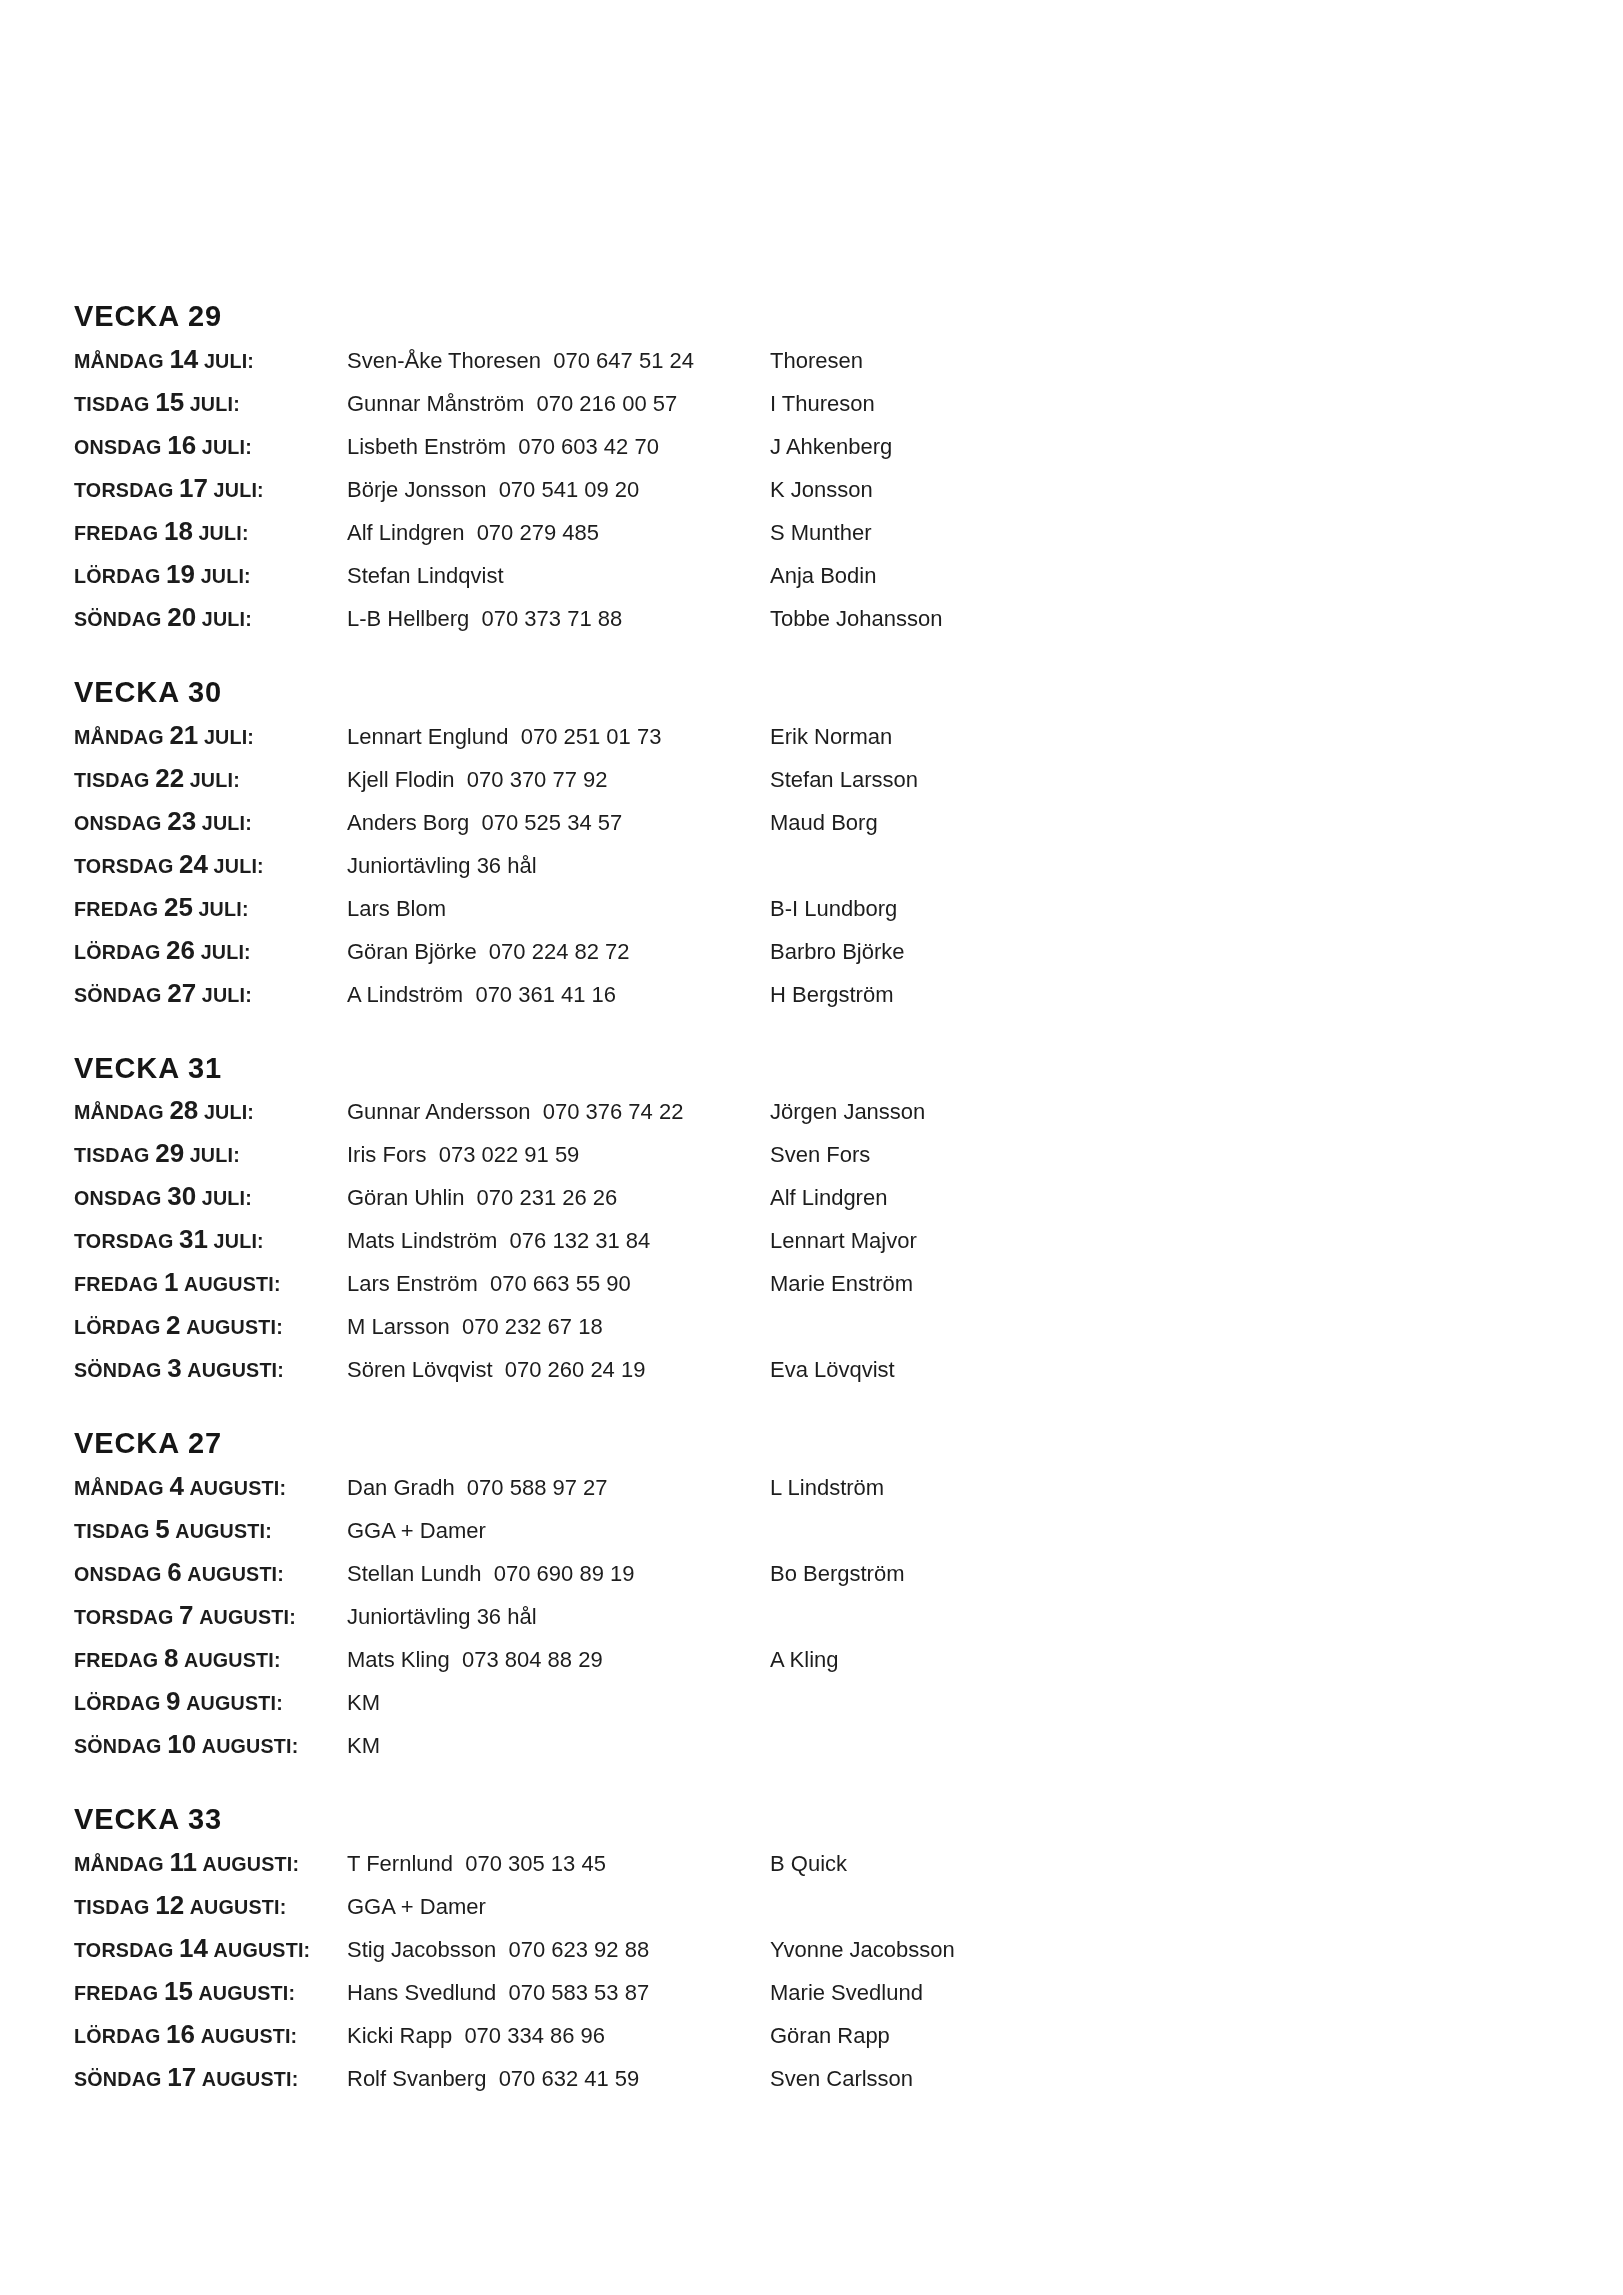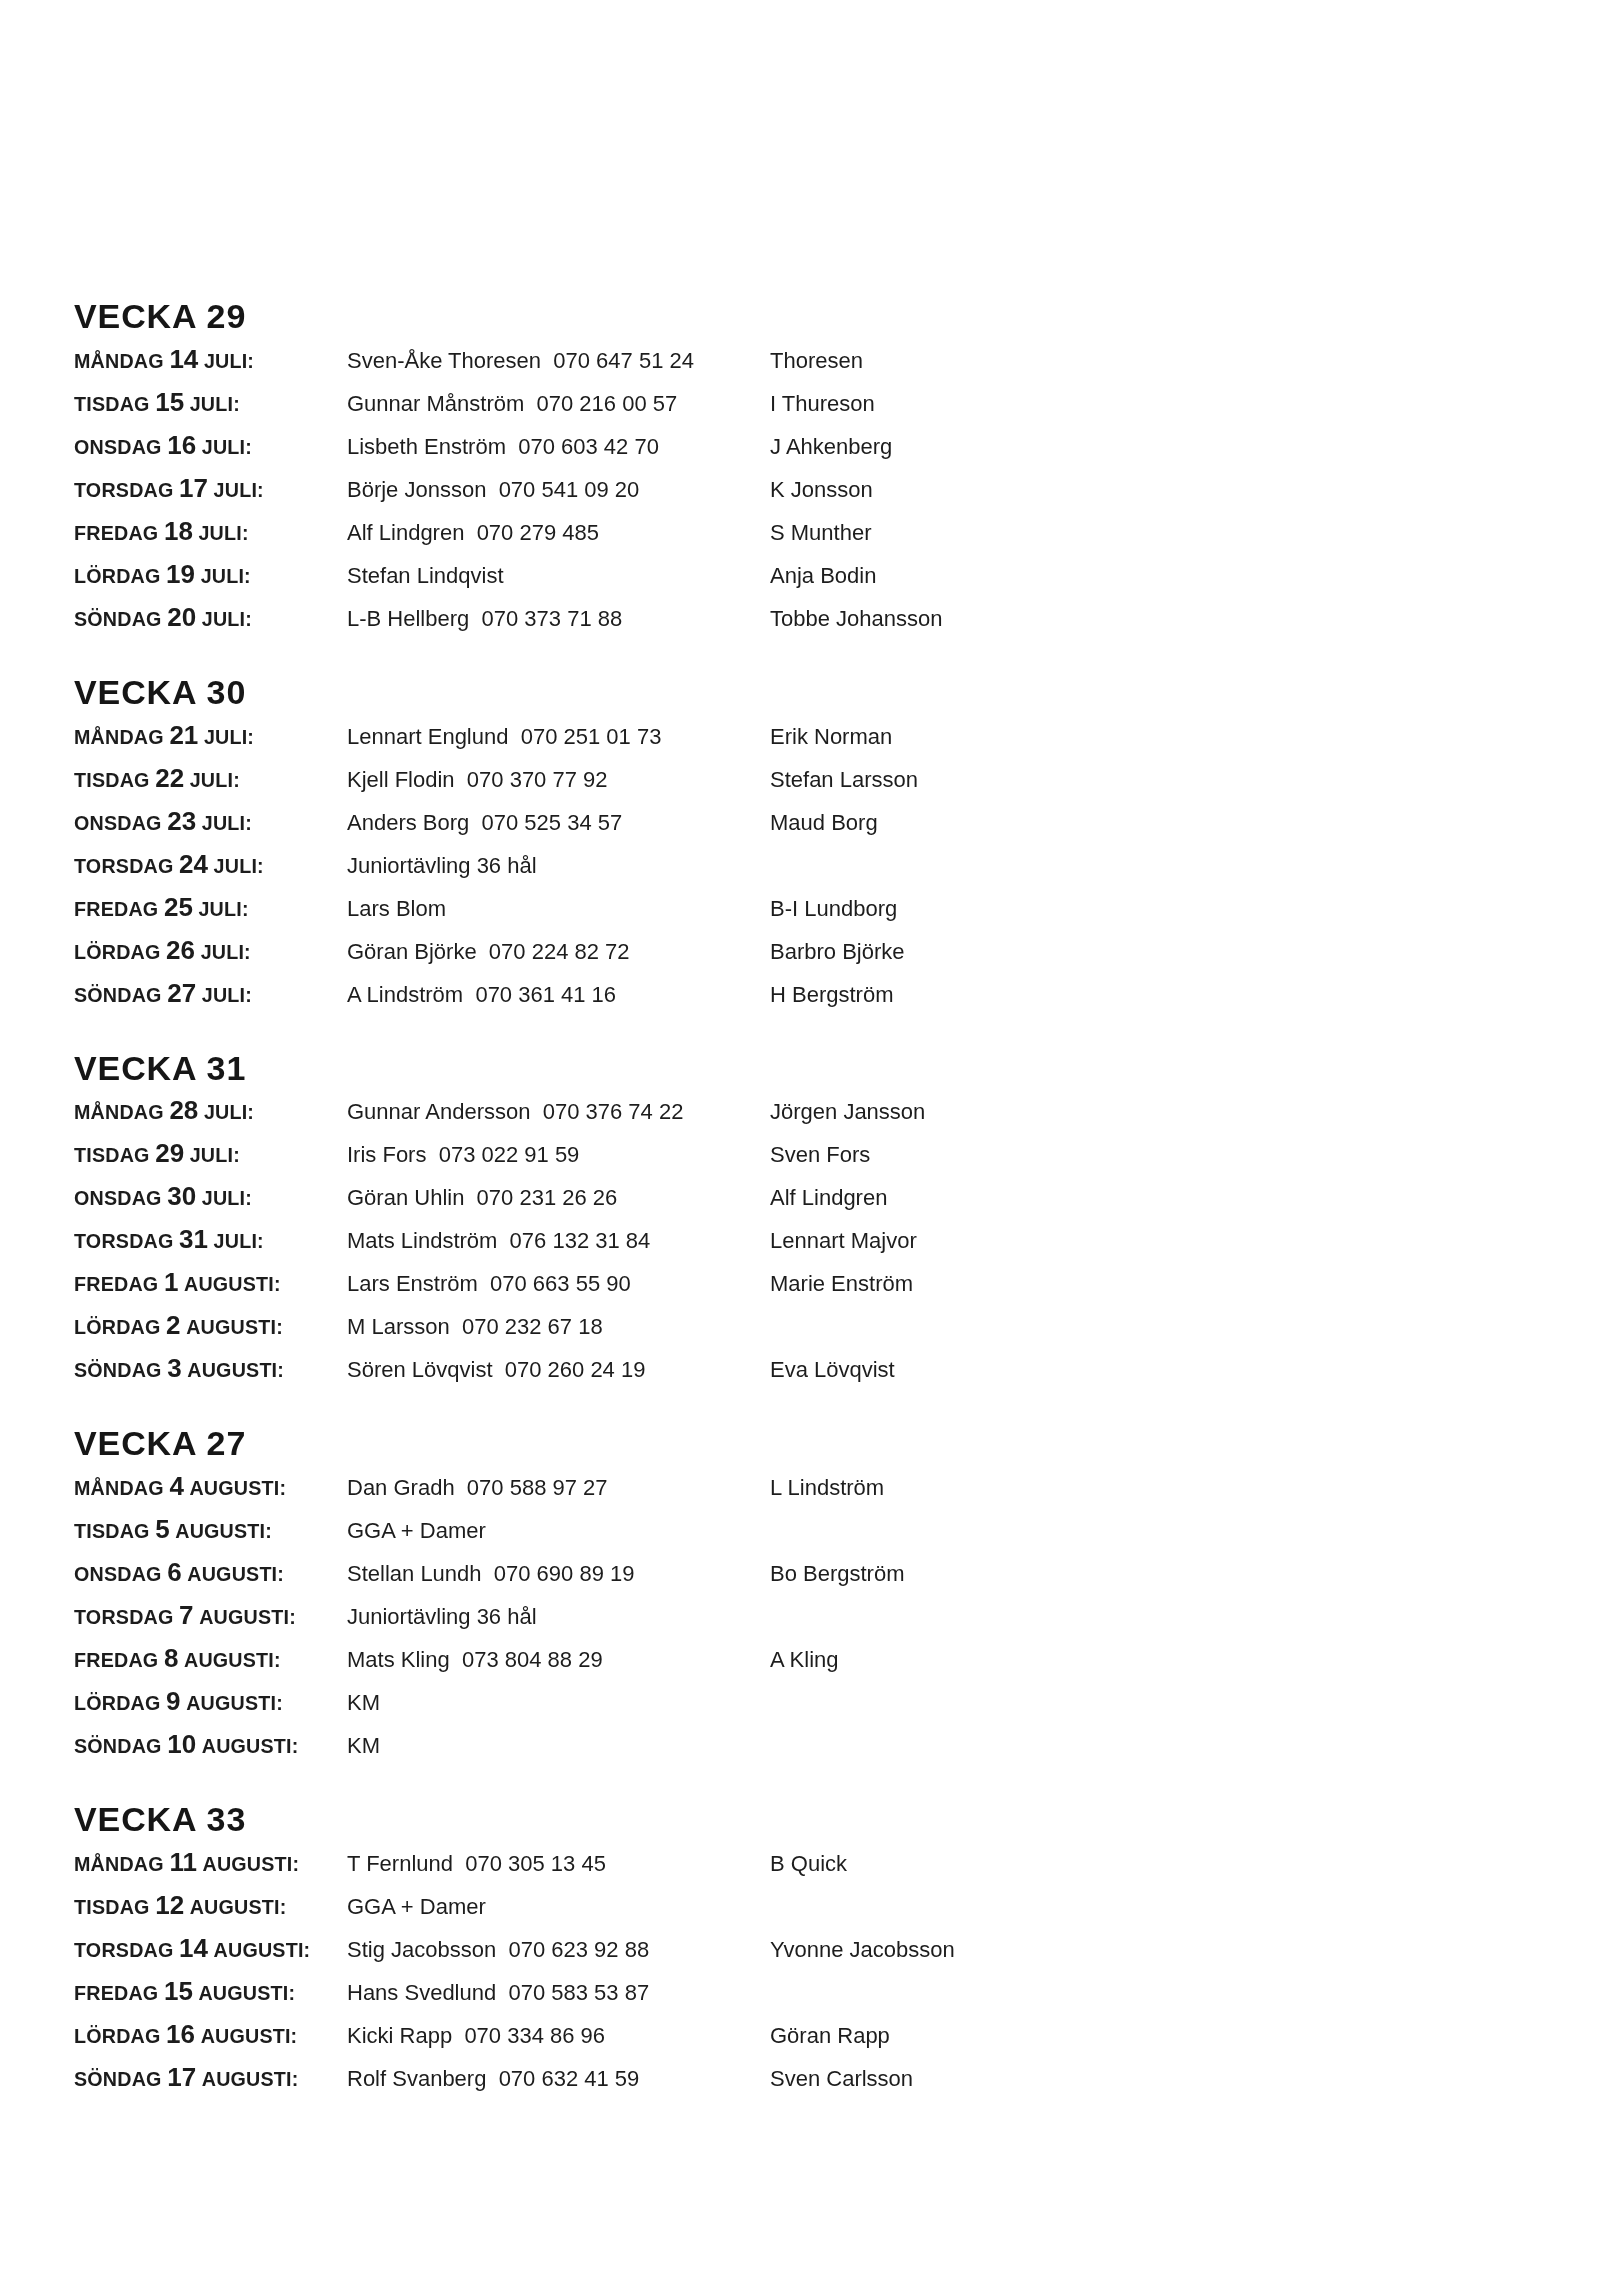--- a/index.html
+++ b/index.html
@@ -51,21 +51,21 @@
   }
   
   .content{
     position:absolute;
     left:74px;
     top:298px;
     width:1425px;
   }
   .week{margin:0 0 29px 0;}
   .week-title{
-    font-size:34px;
+    font-size:29px;
     font-weight:bold;
     letter-spacing:0.9px;
     line-height:37px;
     margin:0 0 8.8px 0;
     color:#161616;
   }
   .row{
     display:flex;
     align-items:baseline;
     height:43px;
@@ -349,20 +349,21 @@
 
   <div class="row">
             <span class="c-day"><span class="dn">TORSDAG</span><span class="num">14</span><span class="mn">AUGUSTI:</span></span>
             <span class="c-main">Stig Jacobsson  070 623 92 88</span>
             <span class="c-partner">Yvonne Jacobsson</span>
           </div>
 
   <div class="row">
             <span class="c-day"><span class="dn">FREDAG</span><span class="num">15</span><span class="mn">AUGUSTI:</span></span>
             <span class="c-main">Hans Svedlund  070 583 53 87</span>
+            <span class="c-partner">Marie Svedlund</span>
           </div>
 
   <div class="row">
             <span class="c-day"><span class="dn">LÖRDAG</span><span class="num">16</span><span class="mn">AUGUSTI:</span></span>
             <span class="c-main">Kicki Rapp  070 334 86 96</span>
             <span class="c-partner">Göran Rapp</span>
           </div>
 
   <div class="row">
             <span class="c-day"><span class="dn">SÖNDAG</span><span class="num">17</span><span class="mn">AUGUSTI:</span></span>

